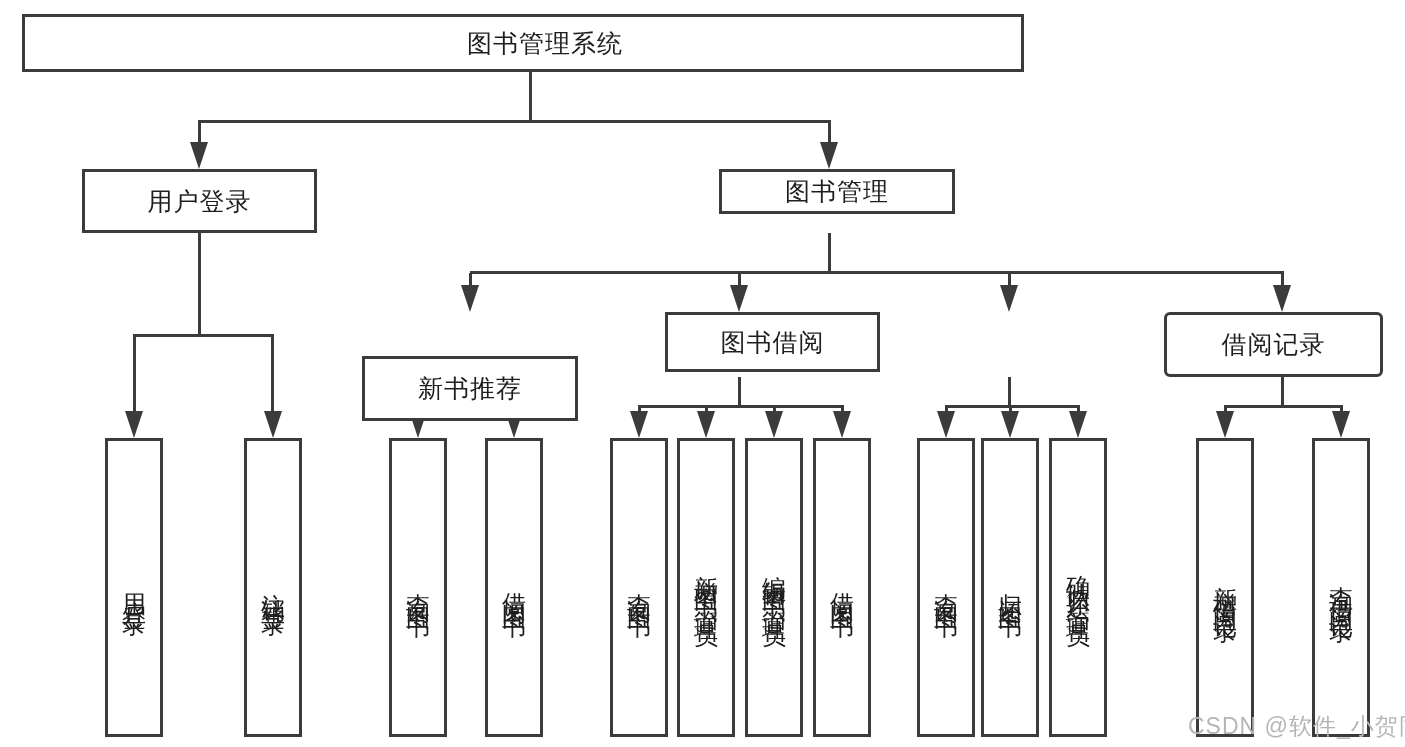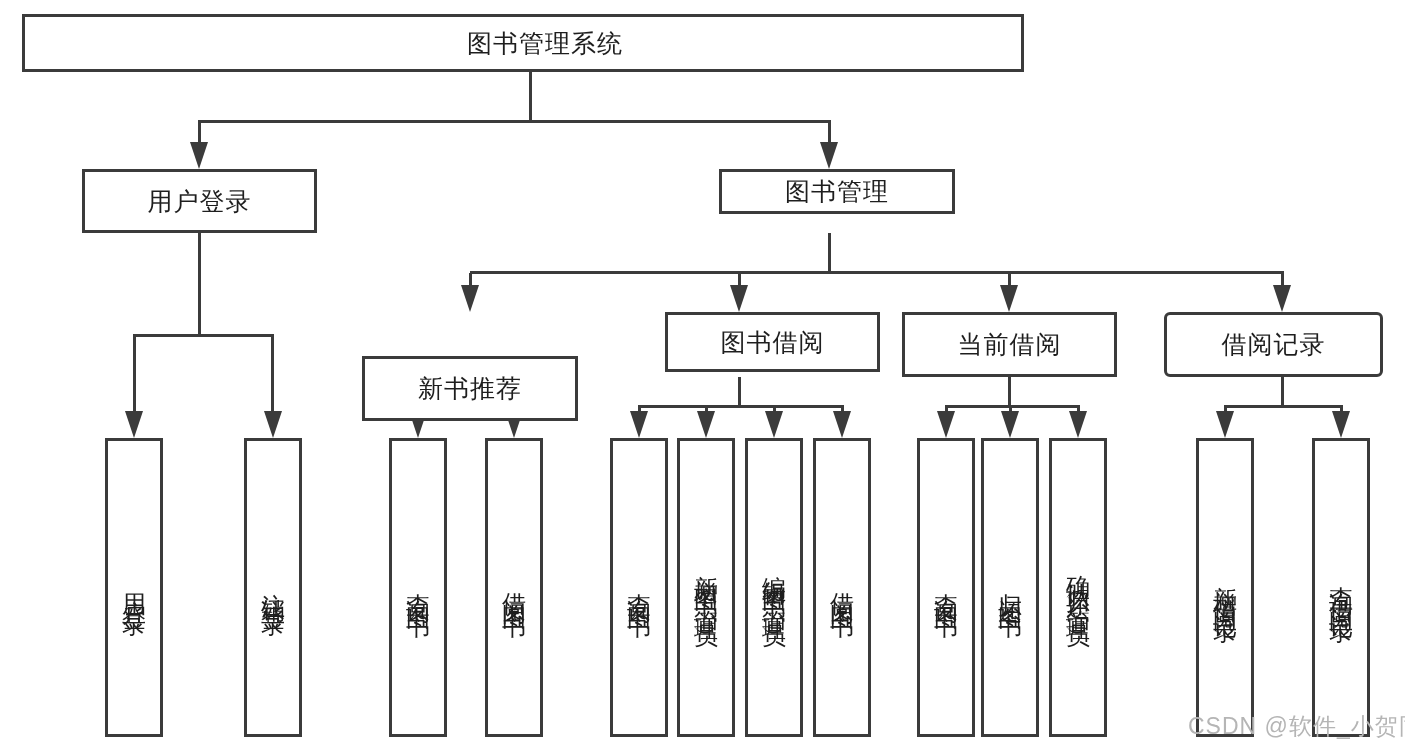--- a/index.html
+++ b/index.html
@@ -78,21 +78,20 @@
   <div class="box" style="left:22px; top:14px; width:1002px; height:58px;padding-left:44px;">图书管理系统</div>
 
   <div class="box" style="left:82px; top:169px; width:235px; height:64px;">用户登录</div>
 
   <div class="box" style="left:711px; top:169px; width:236px; height:45px;margin-left:8px;">图书管理</div>
 
   <div class="box" style="left:362px; top:312px; width:216px; height:65px;margin-top:44px;">新书推荐</div>
 
   <div class="box" style="left:632px; top:312px; width:215px; height:60px;margin-left:33px;">图书借阅</div>
 
-  <div class="box" style="left:902px; top:312px; width:215px; height:65px;">当前借阅</div>
 
   <div class="box" style="left:1164px; top:312px; width:219px; height:65px;border-radius:6px;">借阅记录</div>
 
   <div class="leaf" style="left:105px;">用户登录</div>
   <div class="leaf" style="left:244px;">注销登录</div>
 
   <div class="leaf" style="left:389px;">查询图书</div>
   <div class="leaf" style="left:485px;">借阅图书</div>
 
   <div class="leaf" style="left:610px;">查询图书</div>

